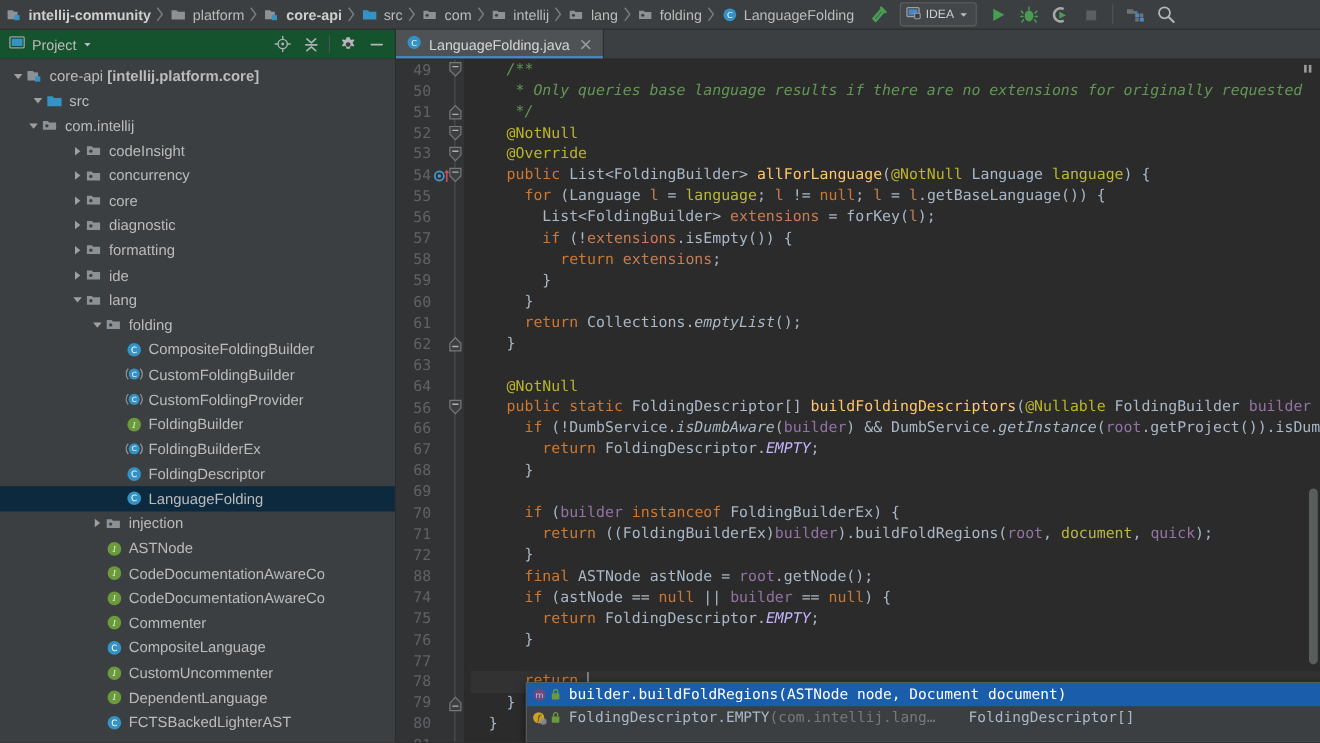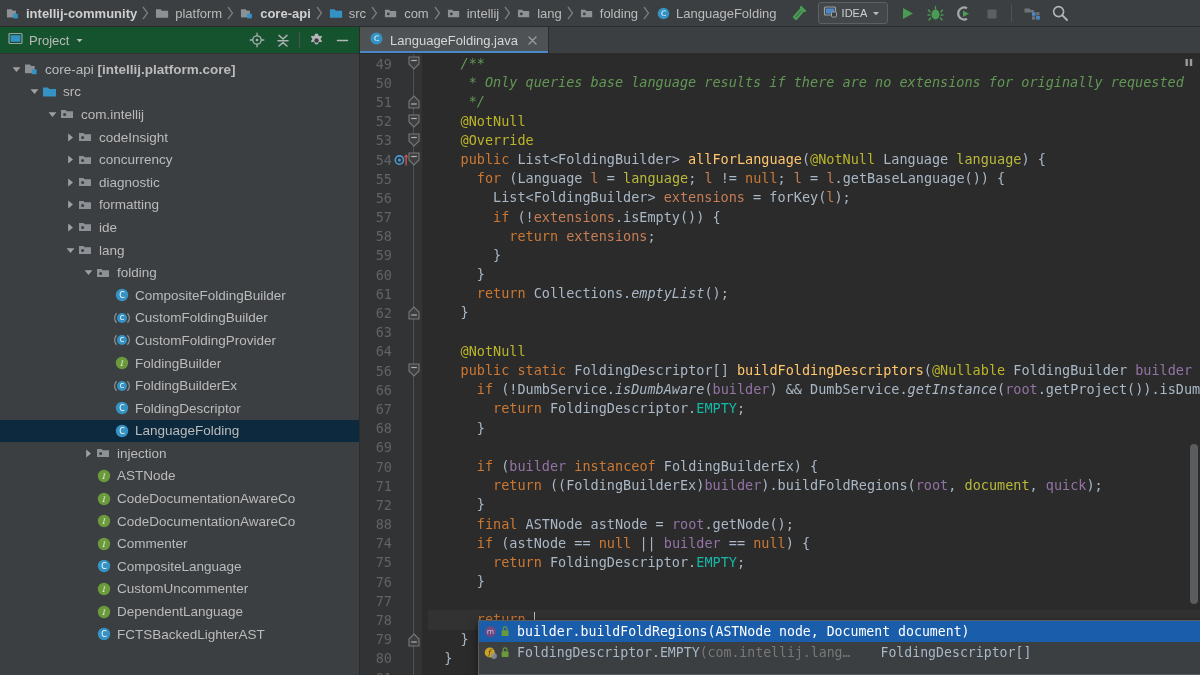--- a/index.html
+++ b/index.html
@@ -90,21 +90,21 @@
   .cline { height:19.2px; line-height:19.2px; white-space:pre; }
   .cline.current { background:#323232; }
 
   
   .k  { color:#cc7832; }            
   .cm { color:#629755; font-style:italic; }  
   .an { color:#bbb529; }            
   .t  { color:#a9b7c6; }            
   .m  { color:#ffc66d; }            
   .lv { color:#a9b7c6; }            
-  .fi { color:#14b8a6; }  
+  .fi { color:#c4b5fd; font-style:italic; }  
   .sm { color:#a9b7c6; font-style:italic; }            
   .pr { color:#9373a5; }            
   .pg { color:#b9b93b; }            
   .rv { color:#c77d55; }            
   .num{ color:#6897bb; }
 
   .scrollbar-v {
     position:absolute; right:2px; width:8px; border-radius:4px; background:#5a5d5e;
   }
   .stripe-top { position:absolute; right:6px; top:2px; width:10px; height:10px; }
@@ -389,21 +389,21 @@
                 <path d="M1.6 3.2 H9.4 L5.5 8 Z" fill="#a0a0a0"></path>
               </svg>
             </span>
             <span class="ico">
               <svg width="16" height="16" viewBox="0 0 16 16">
                 <path d="M1 3.5h5l1.2 1.5h6.8v7.5H1z" fill="#3592c4"></path>
               </svg>
             </span>
             <span class="lbl">src</span>
           </div>
-          <div class="trow" style="padding-left: 46px;">
+          <div class="trow" style="padding-left: 24px;">
             <span class="arrow">
               <svg width="11" height="11" viewBox="0 0 11 11">
                 <path d="M1.6 3.2 H9.4 L5.5 8 Z" fill="#a0a0a0"></path>
               </svg>
             </span>
             <span class="ico">
               <svg width="16" height="16" viewBox="0 0 16 16">
                 <path d="M1 4h4.5l1.1 1.3h6.4v6.7H1z" fill="#8c9196"></path>
                 <circle cx="4.6" cy="8.4" r="1.5" fill="#3c3f41"></circle>
               </svg>
@@ -430,20 +430,34 @@
                 <path d="M3.2 1.6 V9.4 L8 5.5 Z" fill="#a0a0a0"></path>
               </svg>
             </span>
             <span class="ico">
               <svg width="16" height="16" viewBox="0 0 16 16">
                 <path d="M1 4h4.5l1.1 1.3h6.4v6.7H1z" fill="#8c9196"></path>
                 <circle cx="4.6" cy="8.4" r="1.5" fill="#3c3f41"></circle>
               </svg>
             </span>
             <span class="lbl">concurrency</span>
+          </div>
+          <div class="trow" style="padding-left: 64px;">
+            <span class="arrow">
+              <svg width="11" height="11" viewBox="0 0 11 11">
+                <path d="M3.2 1.6 V9.4 L8 5.5 Z" fill="#a0a0a0"></path>
+              </svg>
+            </span>
+            <span class="ico">
+              <svg width="16" height="16" viewBox="0 0 16 16">
+                <path d="M1 4h4.5l1.1 1.3h6.4v6.7H1z" fill="#8c9196"></path>
+                <circle cx="4.6" cy="8.4" r="1.5" fill="#3c3f41"></circle>
+              </svg>
+            </span>
+            <span class="lbl">core</span>
           </div>
           <div class="trow" style="padding-left: 64px;">
             <span class="arrow">
               <svg width="11" height="11" viewBox="0 0 11 11">
                 <path d="M3.2 1.6 V9.4 L8 5.5 Z" fill="#a0a0a0"></path>
               </svg>
             </span>
             <span class="ico">
               <svg width="16" height="16" viewBox="0 0 16 16">
                 <path d="M1 4h4.5l1.1 1.3h6.4v6.7H1z" fill="#8c9196"></path>

